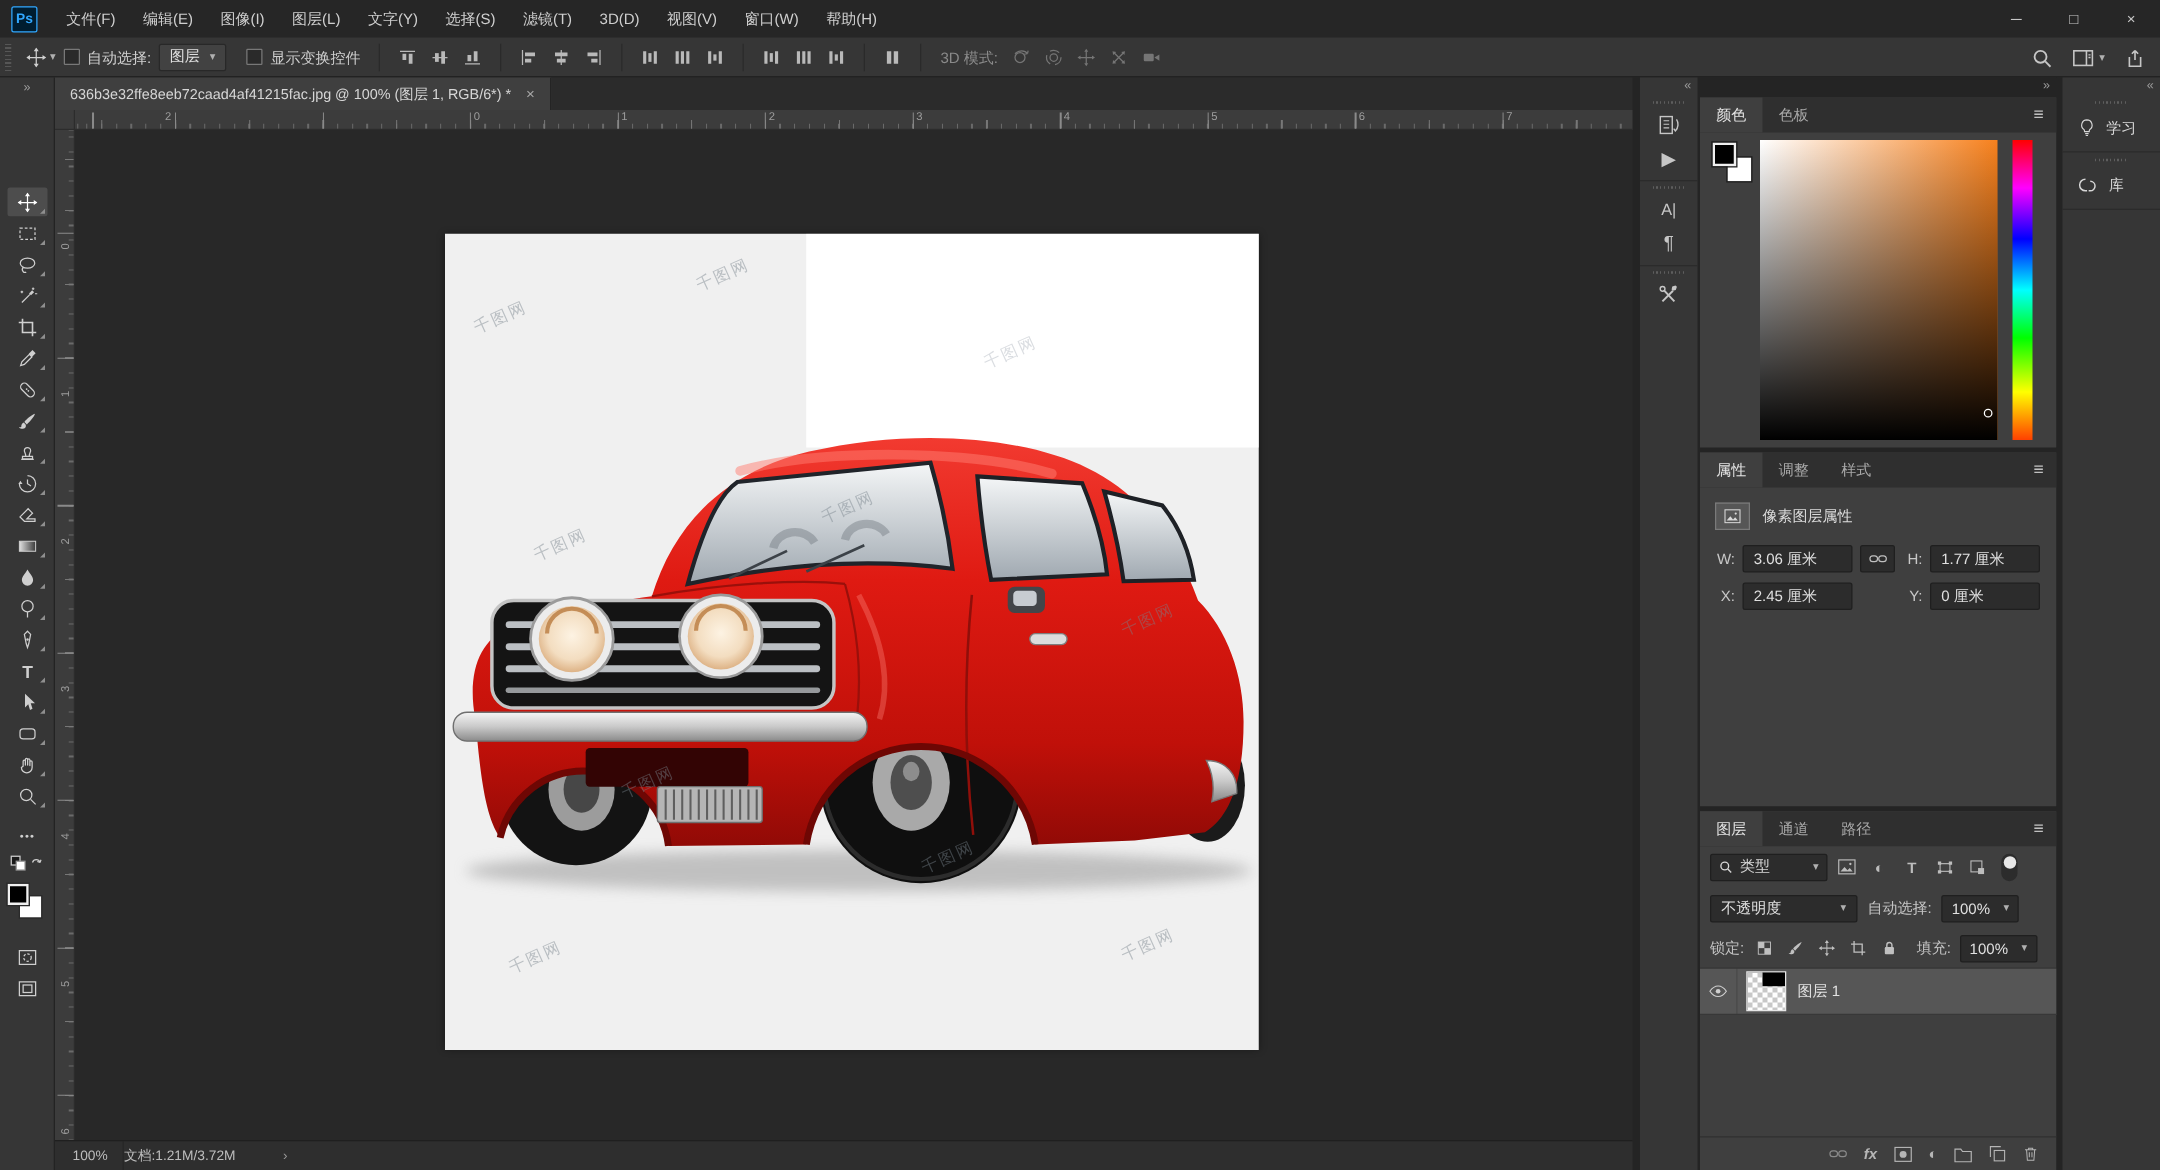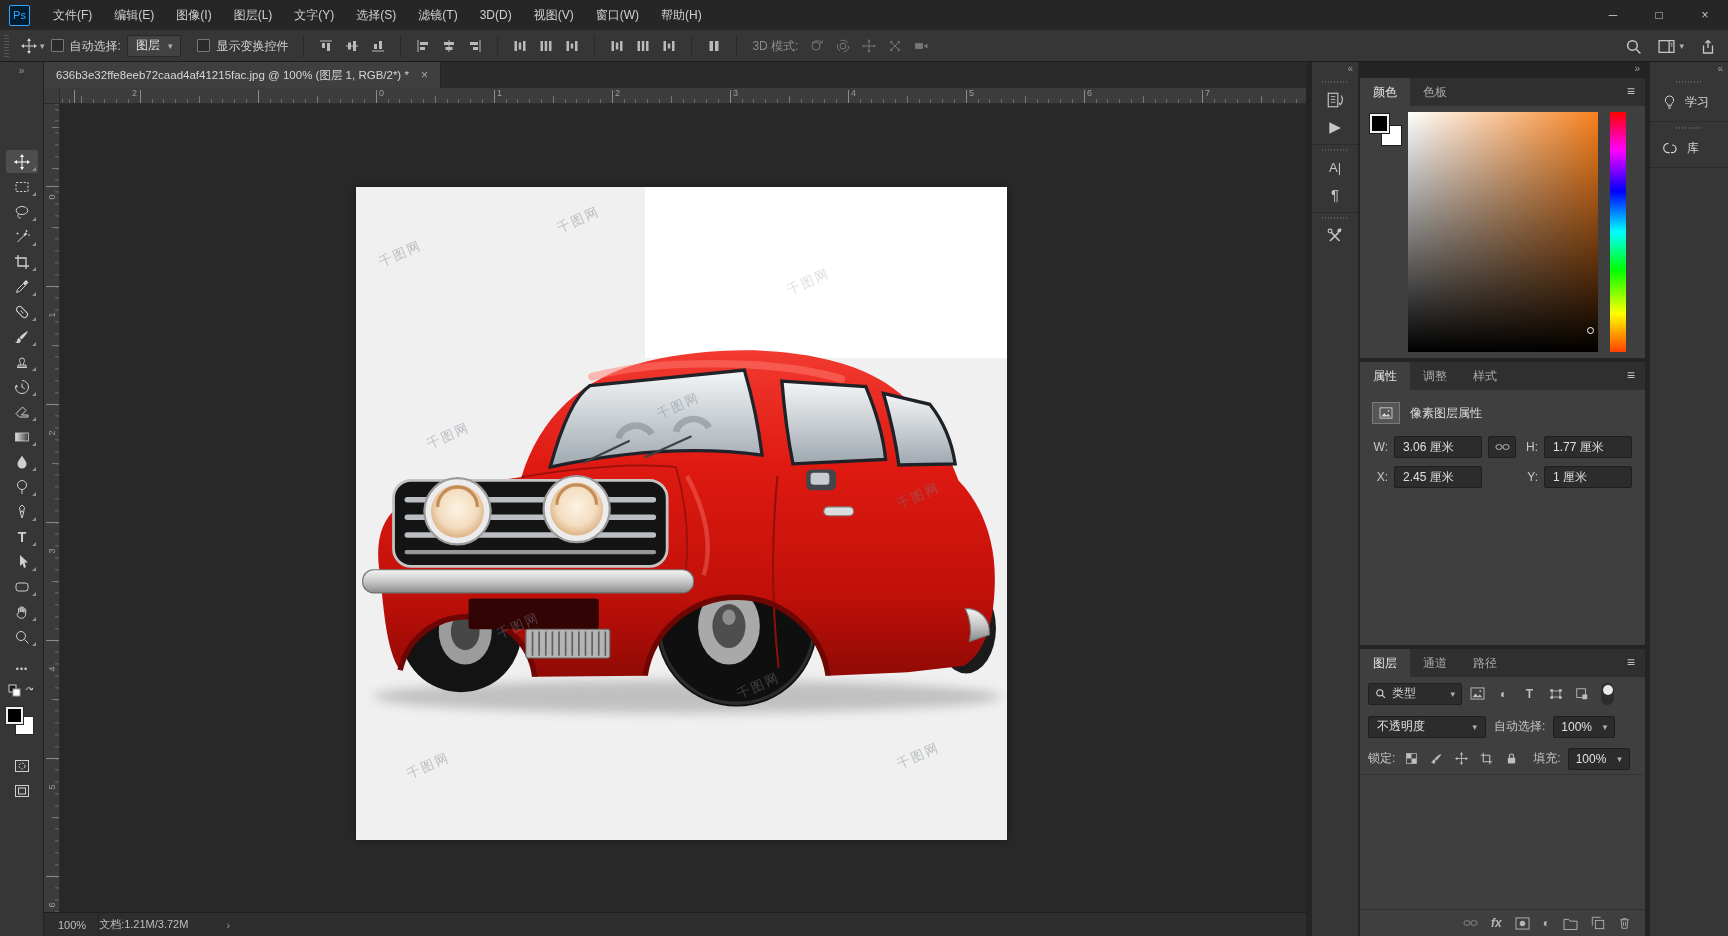--- a/index.html
+++ b/index.html
@@ -7,21 +7,21 @@
   #app {
     position:relative; width:1728px; height:936px; overflow:hidden;
     background:#242424; font-family:"Liberation Sans","DejaVu Sans",sans-serif;
     color:#d4d4d4; font-size:12px; -webkit-font-smoothing:antialiased;
   }
   svg { display:block; }
 
   
   .menubar { position:absolute; left:0; top:0; width:1728px; height:30px; background:#262626; display:flex; align-items:center; }
   .ps-logo { width:21px; height:21px; margin:0 12px 0 9px; background:#001d30; border:1px solid #31a8ff; color:#31a8ff;
-    font-size:11px; font-weight:normal; display:grid; place-items:center; border-radius:2px; }
+    font-size:11px; font-weight:bold; display:grid; place-items:center; border-radius:2px; }
   .menu-item { padding:0 11px; line-height:30px; font-size:12px; color:#cfcfcf; cursor:default; }
   .win-controls { margin-left:auto; display:flex; height:30px; }
   .win-btn { width:46px; height:30px; display:grid; place-items:center; color:#c8c8c8; font-size:12px; }
 
   
   .optionsbar { position:absolute; left:0; top:30px; width:1728px; height:32px; background:#363636; border-bottom:1px solid #1d1d1d;
     display:flex; align-items:center; }
   .ob-grip { width:5px; height:22px; margin:0 6px 0 4px;
     background:repeating-linear-gradient(0deg,#565656 0 1px,transparent 1px 3px); }
   .ob-tool { display:flex; align-items:center; gap:3px; color:#d0d0d0; padding:0 6px; }
@@ -494,21 +494,21 @@
     <span class="tool noflyout" style="top:717px">
         <svg width="16" height="16" viewBox="0 0 16 16">
           <rect x="1.5" y="2.5" width="13" height="11" fill="none" stroke="currentColor"></rect>
           <rect x="4.5" y="5" width="7" height="6" fill="none" stroke="currentColor"></rect>
         </svg>
       </span>
   </div>
 
   <div class="tabbar">
     <div class="doctab">
-      <span>636b3e32ffe8eeb72caad4af41215fac.jpg @ 100% (图层 1, RGB/2*) *</span>
+      <span>636b3e32ffe8eeb72caad4af41215fac.jpg @ 100% (图层 1, RGB/6*) *</span>
       <span class="close">×</span>
     </div>
   </div>
 
   <div class="corner"></div>
   <div class="hruler">
     <div class="minor"></div>
       <div class="mid"></div>
       <div class="major"></div>
     <span style="left:72px">2</span>
@@ -708,21 +708,21 @@
               </svg>
             </span>
           <span class="plabel">H:</span>
           <span class="pfield">1.77 厘米</span>
         </div>
         <div class="prop-row">
           <span class="plabel">X:</span>
           <span class="pfield">2.45 厘米</span>
           <span class="pspacer"></span>
           <span class="plabel">Y:</span>
-          <span class="pfield">1 厘米</span>
+          <span class="pfield">0 厘米</span>
         </div>
       </div>
     </div>
     <div class="pgap"></div>
 
     <div class="panel layers-panel">
       <div class="ptabs">
         <span class="ptab active">图层</span>
         <span class="ptab">通道</span>
         <span class="ptab">路径</span>
@@ -806,20 +806,33 @@
               <path d="M5.5 7V5a2.5 2.5 0 015 0v2" fill="none" stroke="currentColor" stroke-width="1.4"></path>
             </svg>
           </span>
         <span class="llabel" style="margin-left:6px">填充:</span>
         <span class="val-box">
           <span>100%</span>
           <span class="caret">▾</span>
         </span>
       </div>
       <div class="lrows">
+        <div class="lrow selected">
+          <span class="eye-cell">
+              <svg width="15" height="12" viewBox="0 0 16 12">
+                <path d="M1 6s3-4.5 7-4.5S15 6 15 6s-3 4.5-7 4.5S1 6 1 6z" fill="none" stroke="currentColor"></path>
+                <circle cx="8" cy="6" r="2" fill="currentColor"></circle>
+              </svg>
+            </span>
+          <span class="thumb-wrap">
+            <span class="thumb-checker"></span>
+            <span class="thumb-black"></span>
+          </span>
+          <span class="lname">图层 1</span>
+        </div>
       </div>
       <div class="lbottom">
         <span style="color:#8a8a8a">
             <svg width="15" height="10" viewBox="0 0 16 10">
               <rect x="1" y="2.5" width="6.5" height="5" rx="2.5" fill="none" stroke="currentColor"></rect>
               <rect x="8.5" y="2.5" width="6.5" height="5" rx="2.5" fill="none" stroke="currentColor"></rect>
             </svg>
           </span>
         <span class="fx">fx</span>
         <span>

